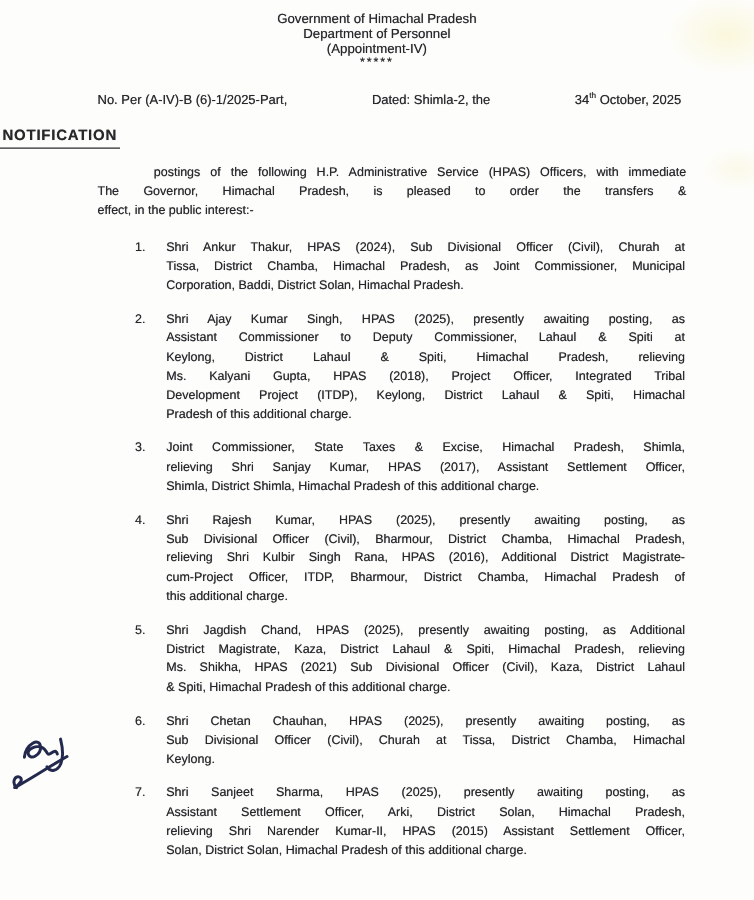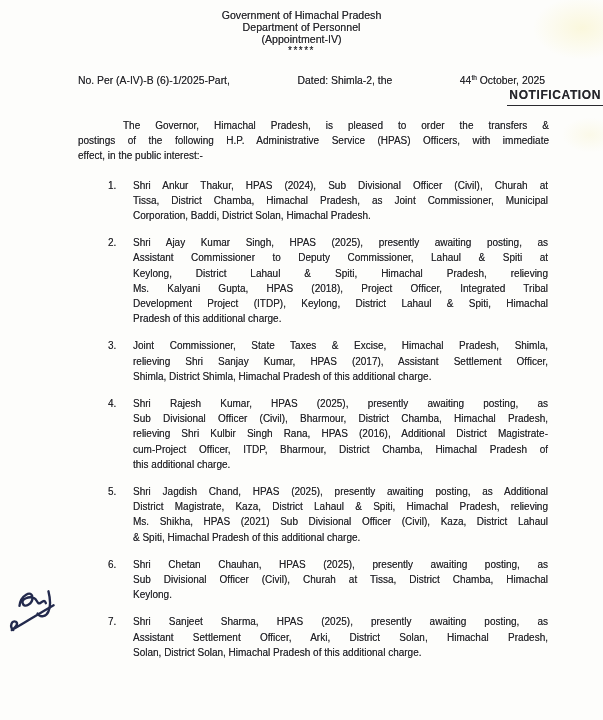--- a/index.html
+++ b/index.html
@@ -48,22 +48,22 @@
     padding: 0 58px 0 78px;
     font-size: 10.4px;
   }
   .ref-row sup {
     font-size: 6.5px;
     line-height: 0;
     vertical-align: super;
   }
   
   .title-wrap {
-    text-align: right;
-    margin-top: 0;
+    text-align: left;
+    margin-top: 13px;
   }
   .title {
     display: inline-block;
     font-weight: bold;
     font-size: 12px;
     letter-spacing: 0.6px;
     border-bottom: 1.6px solid #2a2a2f;
     padding: 0 2px 1.5px 2px;
   }
   
@@ -113,30 +113,30 @@
   <div class="letterhead">
     <div>Government of Himachal Pradesh</div>
     <div>Department of Personnel</div>
     <div>(Appointment-IV)</div>
     <div class="stars">*****</div>
   </div>
 
   <div class="ref-row">
     <span>No. Per (A-IV)-B (6)-1/2025-Part,</span>
     <span>Dated: Shimla-2, the</span>
-    <span><span>44</span><sup>th</sup><span> October, 2025</span></span>
+    <span><span>34</span><sup>th</sup><span> October, 2025</span></span>
   </div>
 
   <div class="title-wrap">
     <span class="title">NOTIFICATION</span>
   </div>
 
   <div class="intro">
+      <div class="tline">postings of the following H.P. Administrative Service (HPAS) Officers, with immediate</div>
       <div class="tline">The Governor, Himachal Pradesh, is pleased to order the transfers &amp;</div>
-      <div class="tline">postings of the following H.P. Administrative Service (HPAS) Officers, with immediate</div>
       <div class="tline tlast">effect, in the public interest:-</div>
     </div>
 
   <ol class="order-list">
     <li>
       <span class="num">1.</span>
       <div>
           <div class="tline">Shri Ankur Thakur, HPAS (2024), Sub Divisional Officer (Civil), Churah at</div>
           <div class="tline">Tissa, District Chamba, Himachal Pradesh, as Joint Commissioner, Municipal</div>
           <div class="tline tlast">Corporation, Baddi, District Solan, Himachal Pradesh.</div>
@@ -186,20 +186,21 @@
           <div class="tline">Shri Chetan Chauhan, HPAS (2025), presently awaiting posting, as</div>
           <div class="tline">Sub Divisional Officer (Civil), Churah at Tissa, District Chamba, Himachal</div>
           <div class="tline tlast">Keylong.</div>
         </div>
     </li>
     <li>
       <span class="num">7.</span>
       <div>
           <div class="tline">Shri Sanjeet Sharma, HPAS (2025), presently awaiting posting, as</div>
           <div class="tline">Assistant Settlement Officer, Arki, District Solan, Himachal Pradesh,</div>
+          <div class="tline">relieving Shri Narender Kumar-II, HPAS (2015) Assistant Settlement Officer,</div>
           <div class="tline tlast">Solan, District Solan, Himachal Pradesh of this additional charge.</div>
         </div>
     </li>
   </ol>
 
   <svg class="signature" viewBox="0 0 56 60" xmlns="http://www.w3.org/2000/svg">
     <g fill="none" stroke="#232a4d" stroke-width="2.3" stroke-linecap="round" stroke-linejoin="round">
       <path d="M13 23 C 14 13, 25 7, 25.5 15 C 26 21, 17.5 26, 16 20.5 C 15 16.5, 22 13.5, 27 15.5 C 30.5 17, 30 22.5, 33.5 20 C 36.5 18, 37.5 17.5, 38.5 20.5"></path>
       <path d="M41 9 C 42.5 15, 43.5 23, 41 28.5 C 39 33.5, 33 35, 30.5 30.5"></path>
       <path d="M7 46.5 C 3 43, 5.5 36.5, 9.5 38.5 C 12 40, 10 43.5, 5.5 46.5 C 15 41.5, 31 31, 46 22.5"></path>

